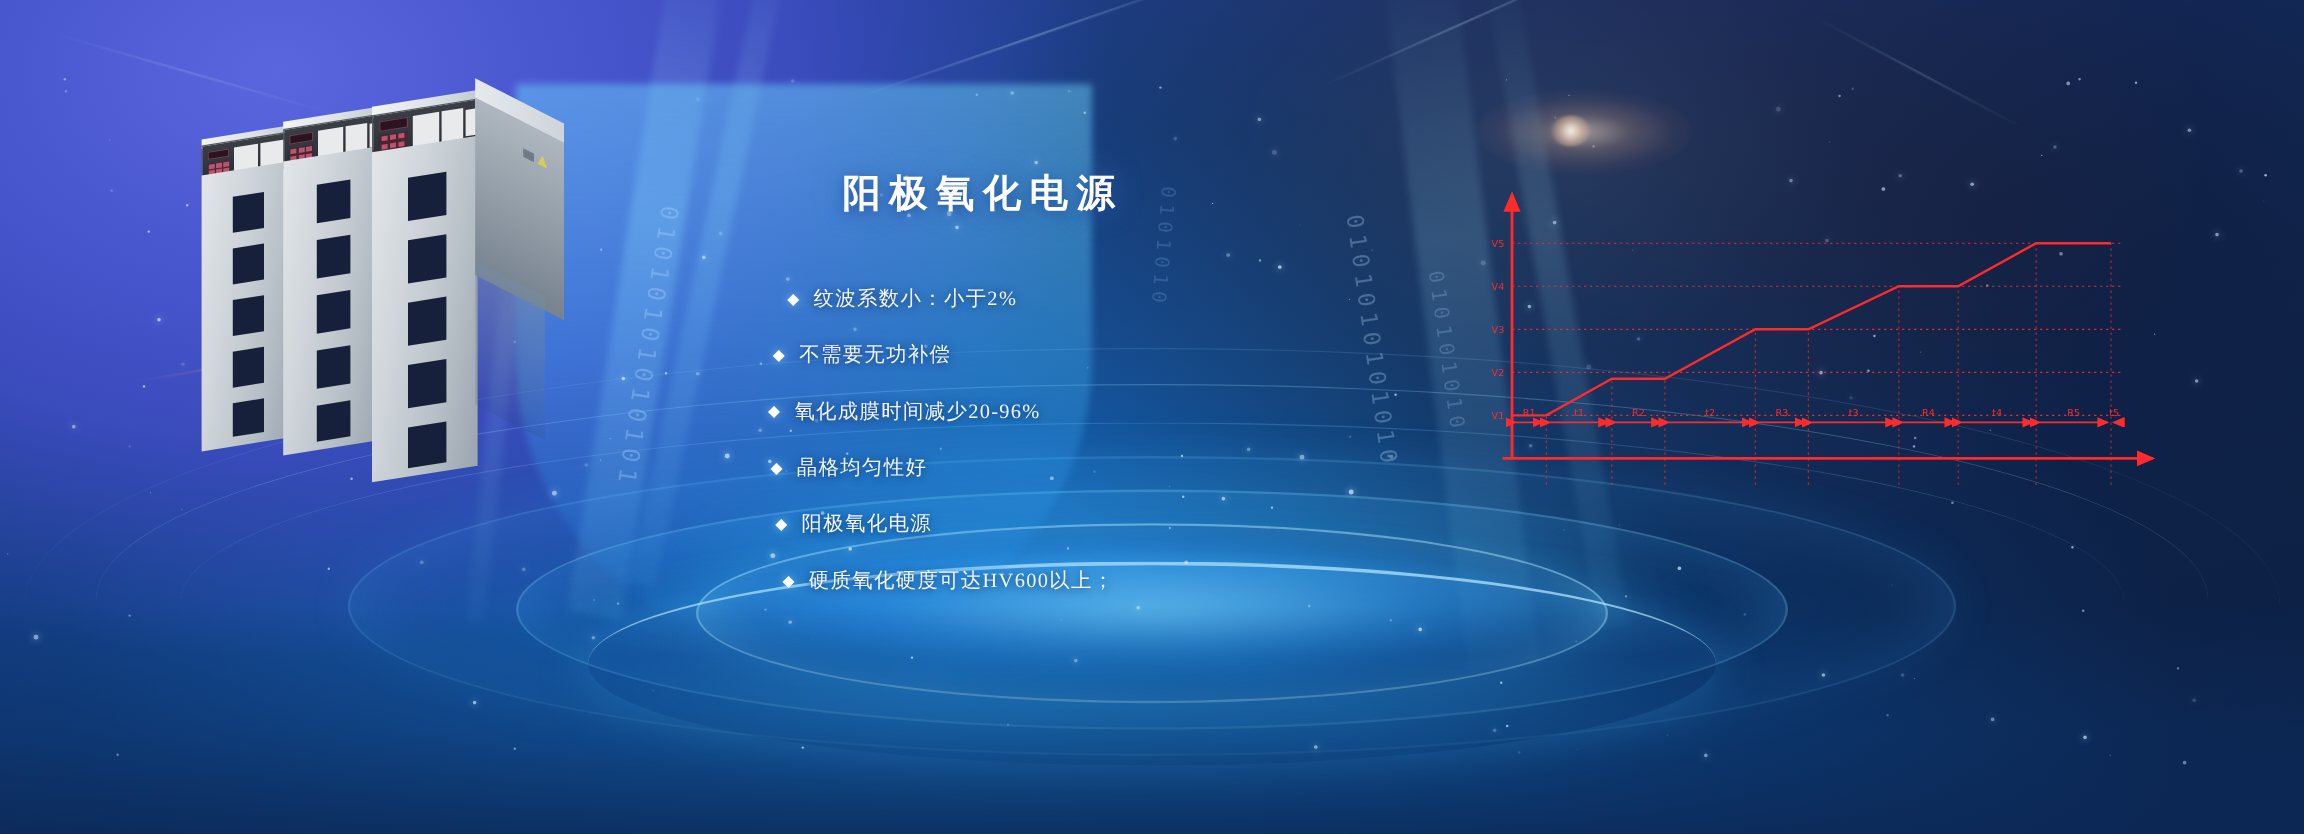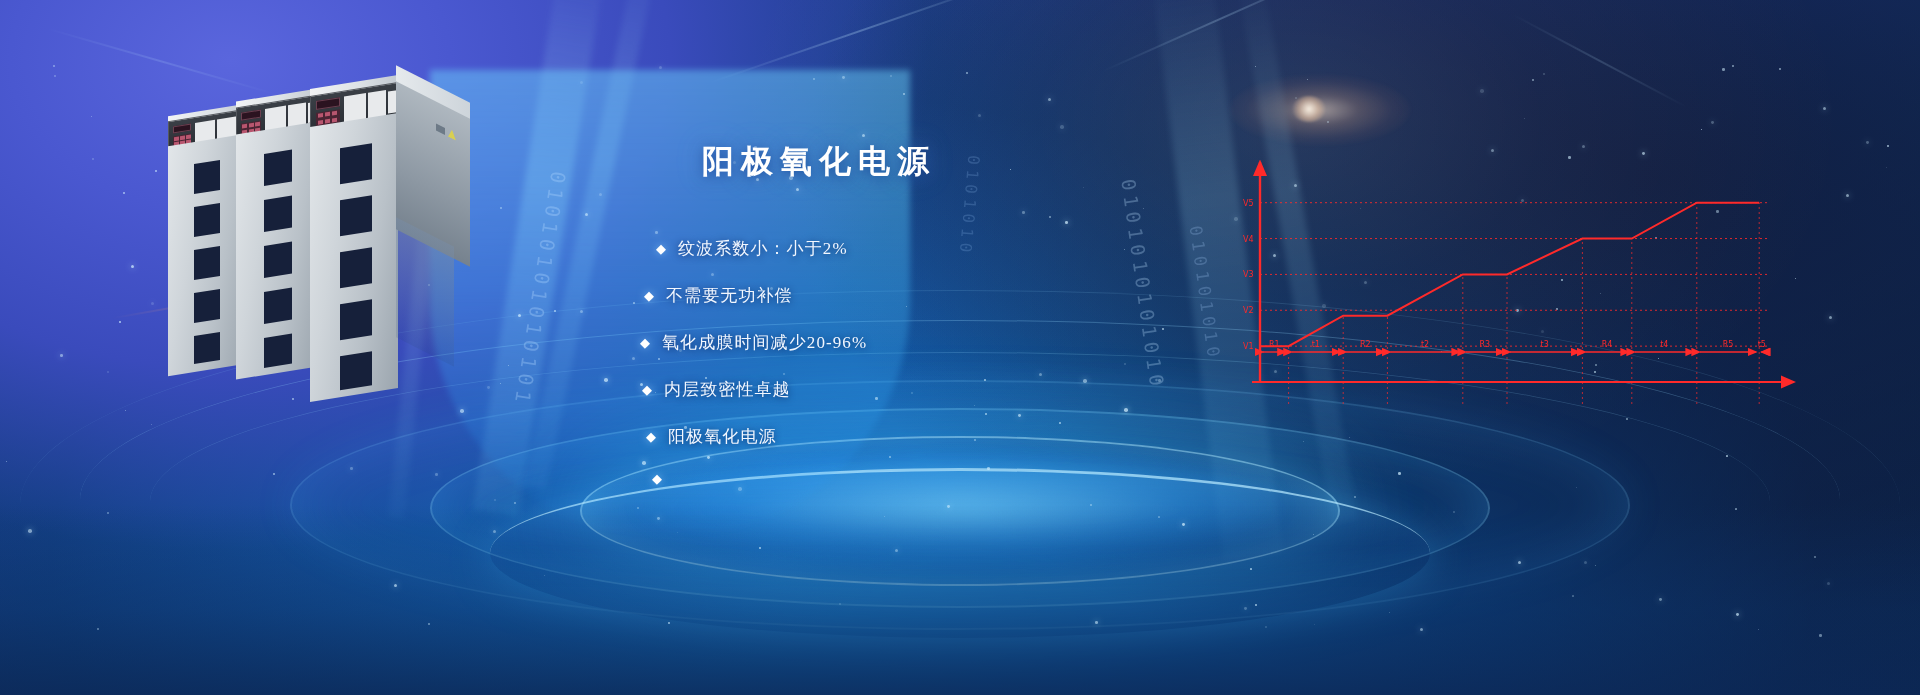--- a/index.html
+++ b/index.html
@@ -546,28 +546,29 @@
       <div class="bullet b1">
         <span class="marker">◆</span>
         <span class="btext">不需要无功补偿</span>
       </div>
       <div class="bullet b2">
         <span class="marker">◆</span>
         <span class="btext">氧化成膜时间减少20-96%</span>
       </div>
       <div class="bullet b3">
         <span class="marker">◆</span>
-        <span class="btext">内层致密性卓越</span>
+        <span class="btext">晶格均匀性好</span>
       </div>
       <div class="bullet b4">
         <span class="marker">◆</span>
         <span class="btext">阳极氧化电源</span>
       </div>
       <div class="bullet b5">
         <span class="marker">◆</span>
+        <span class="btext">硬质氧化硬度可达HV600以上；</span>
       </div>
     </div>
   </div>
 
   <div id="diagram">
     <svg id="dg-svg" width="560" height="260" viewBox="0 0 560 260">
         <defs>
           <marker id="ah" markerWidth="7" markerHeight="7" refX="6" refY="3" orient="auto">
             <path d="M0,0 L7,3 L0,6 z" fill="#ff2a2a"></path>
           </marker>

